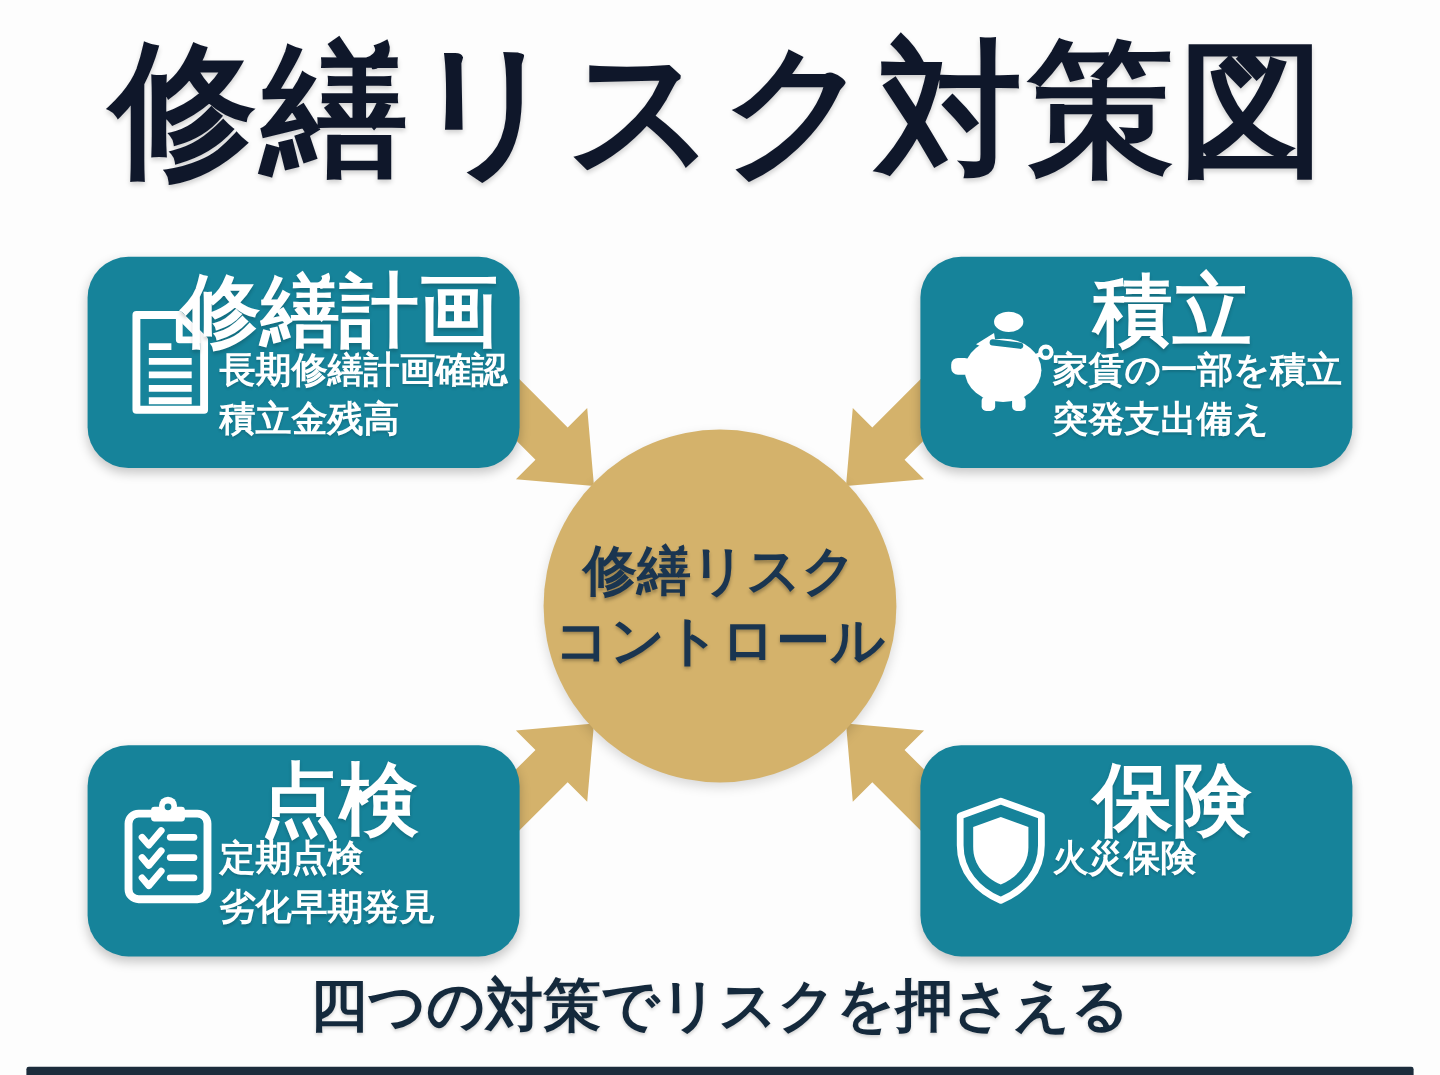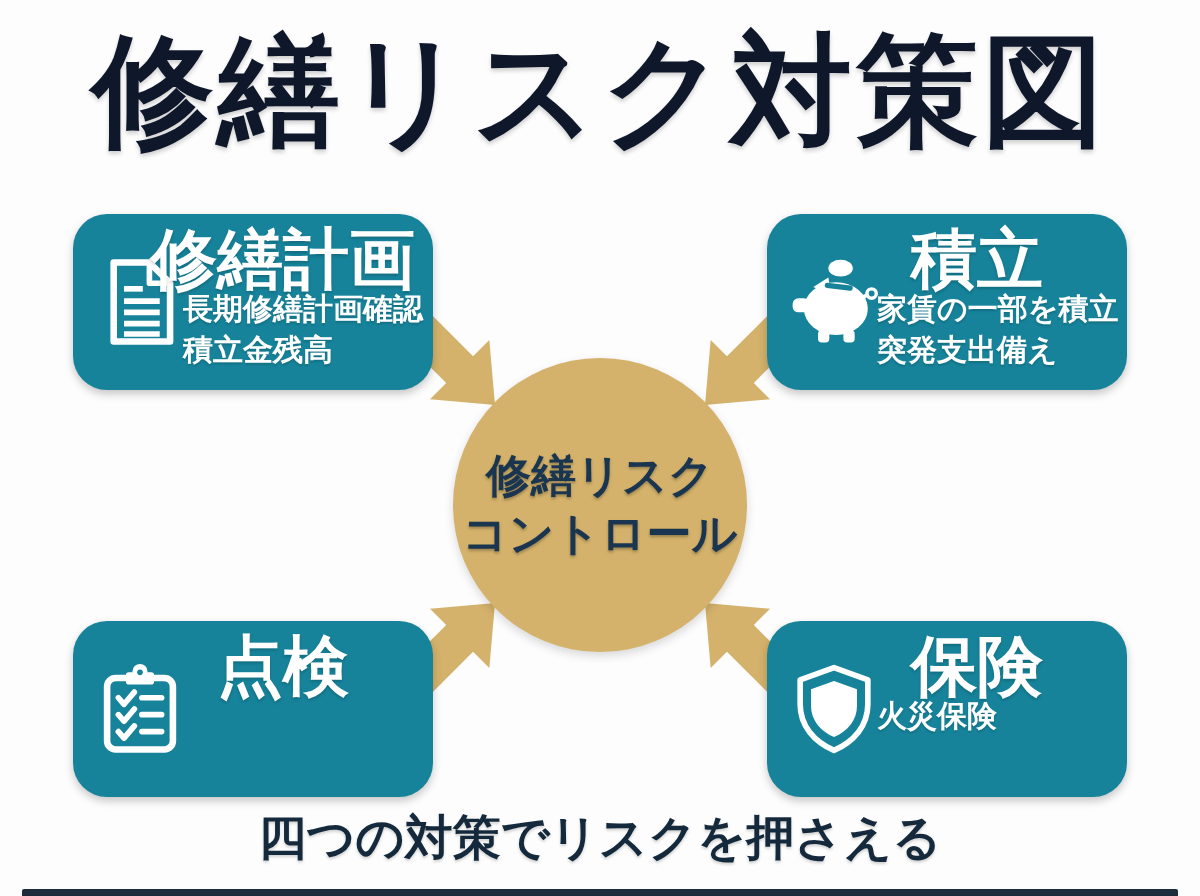--- a/index.html
+++ b/index.html
@@ -138,20 +138,24 @@
         <circle cx="50" cy="11" r="3" fill="#16839a"></circle>
         <path d="M27 38 l6 7 l11 -13" fill="none" stroke="#fff" stroke-width="6" stroke-linecap="round" stroke-linejoin="round"></path>
         <line x1="52" y1="38" x2="73" y2="38" stroke="#fff" stroke-width="6" stroke-linecap="round"></line>
         <path d="M27 56 l6 7 l11 -13" fill="none" stroke="#fff" stroke-width="6" stroke-linecap="round" stroke-linejoin="round"></path>
         <line x1="52" y1="56" x2="73" y2="56" stroke="#fff" stroke-width="6" stroke-linecap="round"></line>
         <path d="M27 74 l6 7 l11 -13" fill="none" stroke="#fff" stroke-width="6" stroke-linecap="round" stroke-linejoin="round"></path>
         <line x1="52" y1="74" x2="73" y2="74" stroke="#fff" stroke-width="6" stroke-linecap="round"></line>
       </svg>
     </span>
     <div class="card-heading">点検</div>
+    <div class="card-lines">
+      <div>定期点検</div>
+      <div>劣化早期発見</div>
+    </div>
   </div>
 
   <div class="card card-br">
     <span class="icon">
       <svg viewBox="0 0 100 100">
         <path d="M50 6 L86 19 V45 C86 68 71 85 50 94 C29 85 14 68 14 45 V19 Z" fill="none" stroke="#fff" stroke-width="6" stroke-linejoin="round"></path>
         <path d="M50 6 L86 19 V45 C86 68 71 85 50 94 C29 85 14 68 14 45 V19 Z" transform="translate(50 50) scale(0.68) translate(-50 -50)" fill="#fff"></path>
       </svg>
     </span>
     <div class="card-heading">保険</div>

